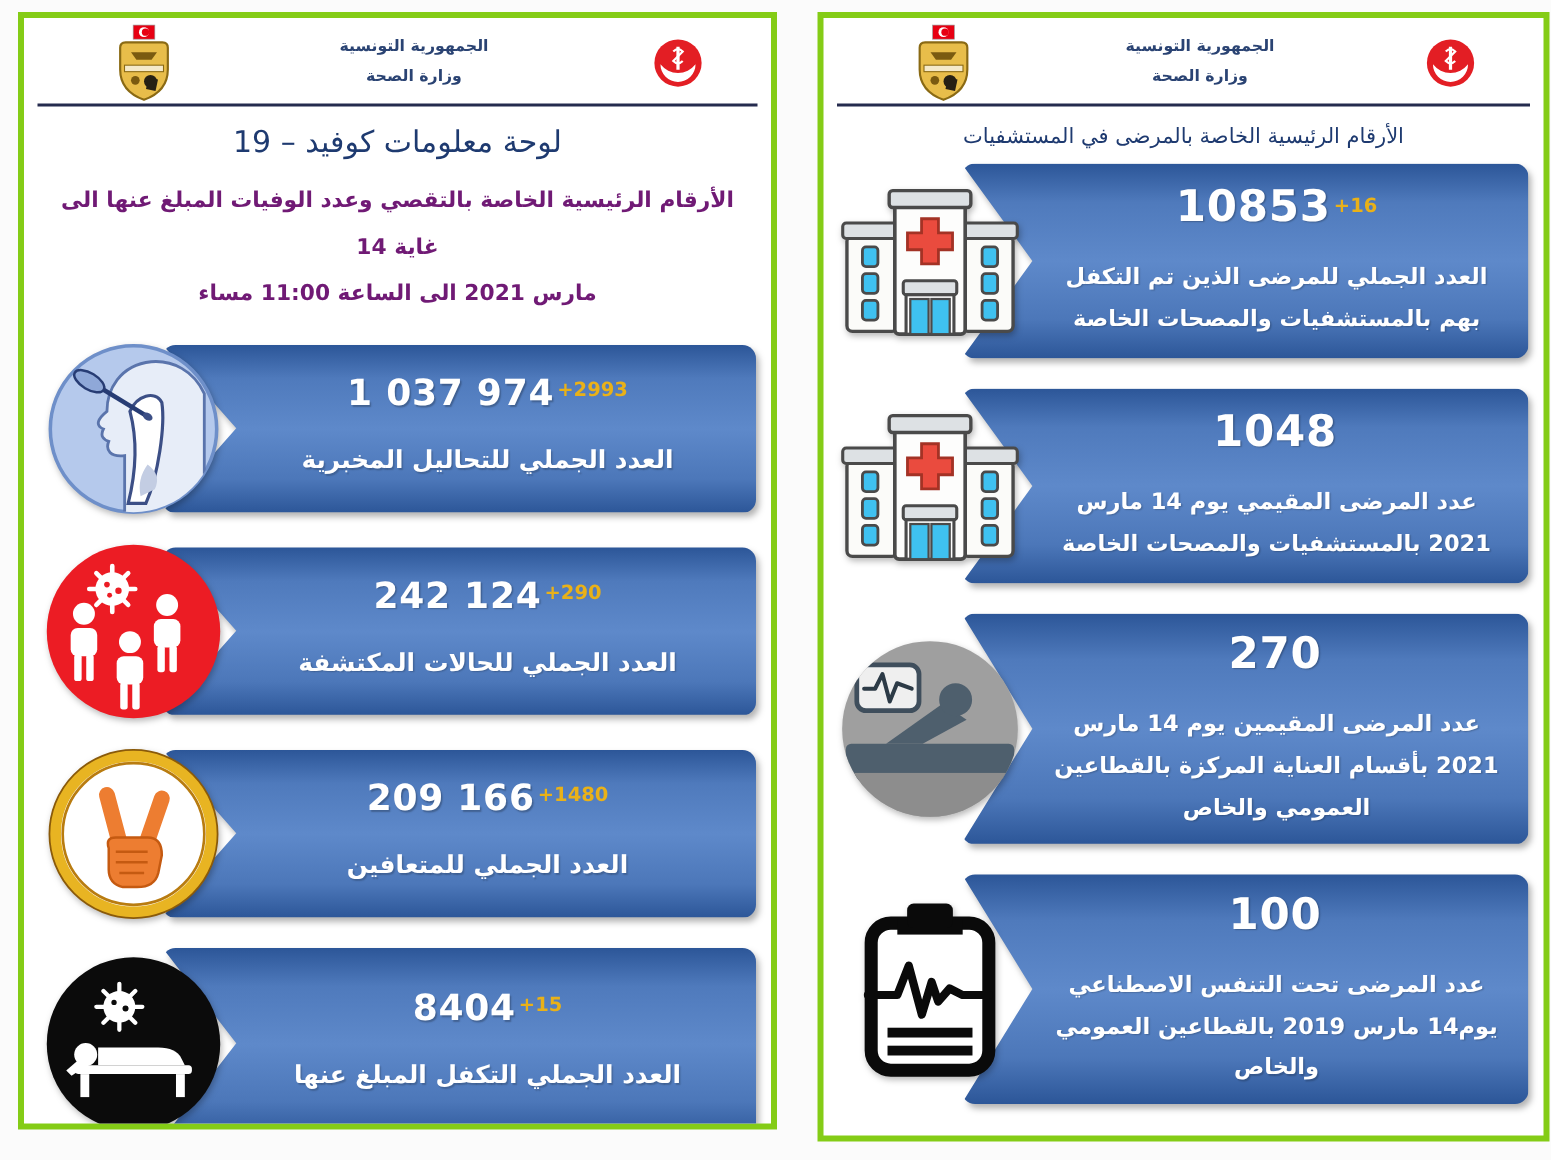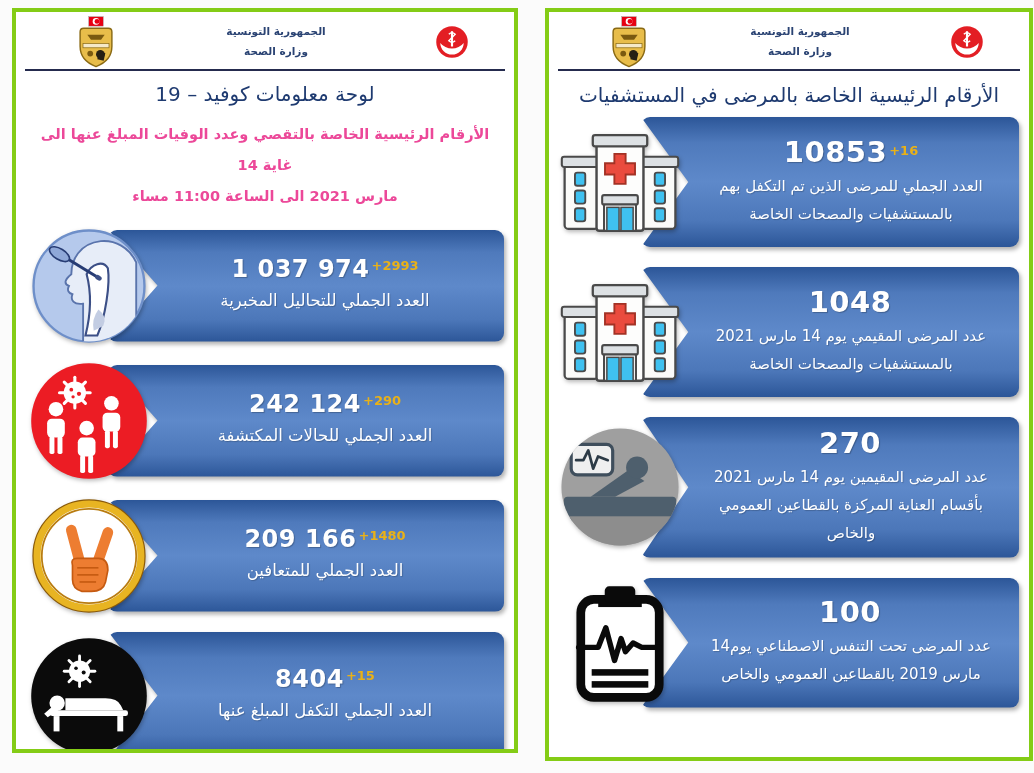--- a/index.html
+++ b/index.html
@@ -30,24 +30,24 @@
   .coat-of-arms { width:44px; height:52px; }
   .moh-logo { width:36px; height:36px; }
   .coat-of-arms svg, .moh-logo svg { width:100%; height:100%; display:block; }
 
   .divider { border-top:2px solid #252b4e; margin:3px 9px 0 9px; }
 
   .panel-title {
     text-align:center; color:#1e3a70; font-weight:normal; font-size:20px;
     margin-top:11px; direction:rtl;
   }
-  #right-panel .panel-title { font-size:20px; margin-top:12px; }
+  #right-panel .panel-title { font-size:14px; margin-top:12px; }
 
   .panel-subtitle {
-    text-align:center; color:#ec4899; font-weight:bold; font-size:14.5px;
+    text-align:center; color:#701a75; font-weight:bold; font-size:14.5px;
     line-height:2.15; margin-top:13px; direction:rtl; padding:0 10px;
   }
 
   .stats { display:flex; flex-direction:column; padding:14px 10px 0 14px; gap:17px; }
   #right-panel .stats { padding:10px 10px 0 10px; gap:20px; }
 
   .stat-row { display:flex; align-items:center; position:relative; }
 
   .stat-icon {
     width:118px; height:118px; flex:0 0 auto; z-index:2;
@@ -71,22 +71,22 @@
 
   .stat-value-line { direction:ltr; font-weight:bold; line-height:1.25; }
   .stat-value { font-size:24px; letter-spacing:0.5px;
     text-shadow:1px 1px 1px rgba(0,0,0,0.25); }
   .stat-delta {
     color:#e9b118; font-size:13px; font-weight:bold;
     vertical-align:super; margin-left:2px;
   }
   #right-panel .stat-value { font-size:29px; }
   .stat-label {
-    direction:rtl; font-weight:normal; font-size:16.5px; line-height:1.75;
-    margin-top:3px; text-shadow:1px 1px 1px rgba(0,0,0,0.2);
+    direction:rtl; font-weight:bold; font-size:16.5px; line-height:1.75;
+    margin-top:16px; text-shadow:1px 1px 1px rgba(0,0,0,0.2);
   }
   #right-panel .stat-label { font-size:15px; line-height:1.85; }
 </style>
 </head>
 <body>
 
 <div class="panel" id="left-panel">
   <div class="panel-header">
     <div class="coat-of-arms">
       <svg viewBox="0 0 60 72">

